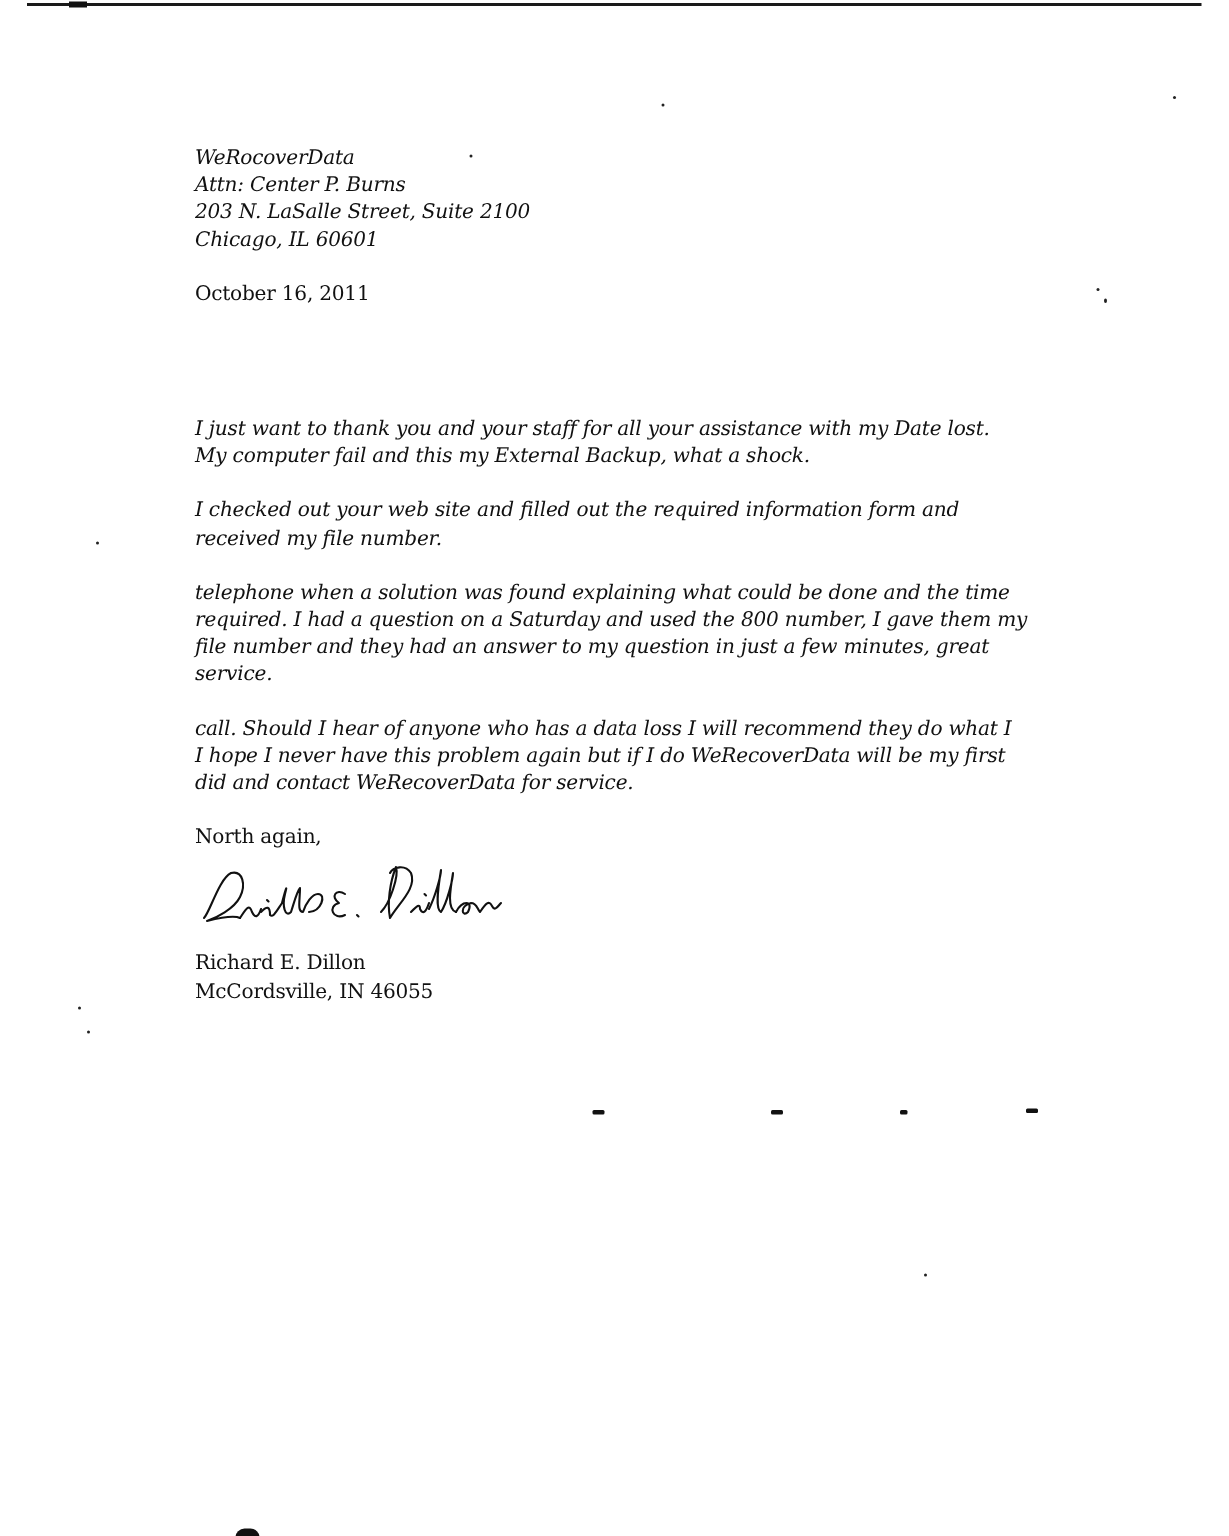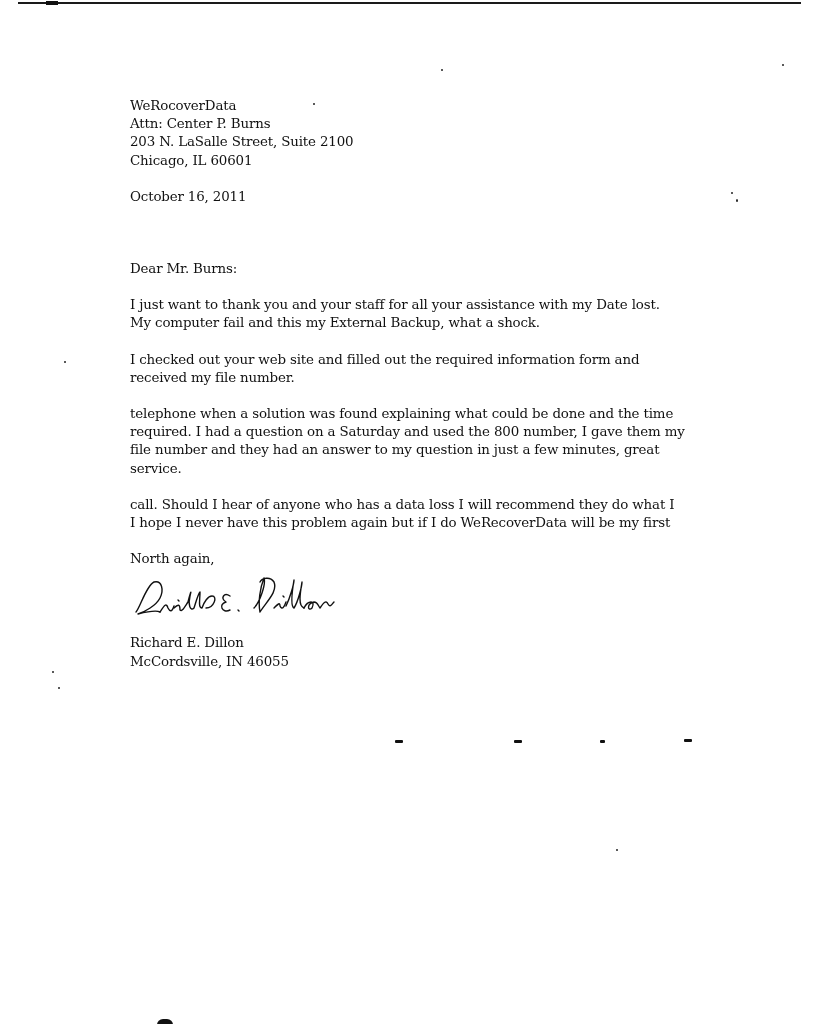--- a/index.html
+++ b/index.html
@@ -13,21 +13,21 @@
     }
     .top-rule-mark {
       position: absolute; left: 46px; top: 1px; width: 12px; height: 4px; background: #111;
     }
     .speck { position: absolute; background: #222; border-radius: 50%; }
     .dash { position: absolute; height: 3px; background: #111; border-radius: 1px; }
     .letter {
       position: absolute; left: 130px; top: 97px; width: 580px;
       font-size: 13.4px; line-height: 18.2px; letter-spacing: -0.15px;
     }
-    .block { margin: 0; }
+    .block { margin: 0; font-style: italic; }
     .line { display: block; white-space: nowrap; }
     .gap-date { height: 18px; }
     .gap-salutation { height: 36px; }
     .gap { height: 18px; }
     .signature {
       position: relative; height: 54px; margin-top: 4px; margin-bottom: 8px;
     }
     .signature svg { position: absolute; left: 4px; top: 0; }
     .bottom-blob {
       position: absolute; left: 157px; top: 1019px; width: 16px; height: 6px;
@@ -59,21 +59,20 @@
   <div class="block">
     <span class="line">WeRocoverData</span>
     <span class="line">Attn: Center P. Burns</span>
     <span class="line">203 N. LaSalle Street, Suite 2100</span>
     <span class="line">Chicago, IL  60601</span>
   </div>
   <div class="gap-date"></div>
   <span class="line">October 16, 2011</span>
   <div class="gap-salutation"></div>
   <div class="gap" style="height:18px;"></div>
-  <span class="line">Dear Mr. Burns:</span>
   <div class="gap"></div>
 
   <div class="block">
     <span class="line">I just want to thank you and your staff for all your assistance with my Date lost.</span>
     <span class="line">My computer fail and this my External Backup, what a shock.</span>
   </div>
   <div class="gap"></div>
   <div class="block">
     <span class="line">I checked out your web site and filled out the required information form and</span>
     <span class="line">received my file number.</span>
@@ -82,20 +81,21 @@
   <div class="block">
     <span class="line">telephone when a solution was found explaining what could be done and the time</span>
     <span class="line">required.  I had a question on a Saturday and used the 800 number, I gave them my</span>
     <span class="line">file number and they had an answer to my question in just a few minutes, great</span>
     <span class="line">service.</span>
   </div>
   <div class="gap"></div>
   <div class="block">
     <span class="line">call.  Should I hear of anyone who has a data loss I will recommend they do what I</span>
     <span class="line">I hope I never have this problem again but if I do WeRecoverData will be my first</span>
+    <span class="line">did and contact WeRecoverData for service.</span>
   </div>
   <div class="gap"></div>
   <span class="line">North again,</span>
 
   <div class="signature">
     <svg width="260" height="54" viewBox="0 0 260 54">
       <g fill="none" stroke="#111" stroke-width="1.4" stroke-linecap="round" stroke-linejoin="round">
         <path d="M2 40 C 6 36, 12 14, 20 10 C 28 8, 30 18, 26 26 C 22 34, 10 40, 4 42 C 12 40, 22 38, 26 40"></path>
         <path d="M26 40 C 30 34, 32 30, 34 36 C 36 40, 38 40, 40 34"></path>
         <path d="M44 28 l 1 1"></path>

